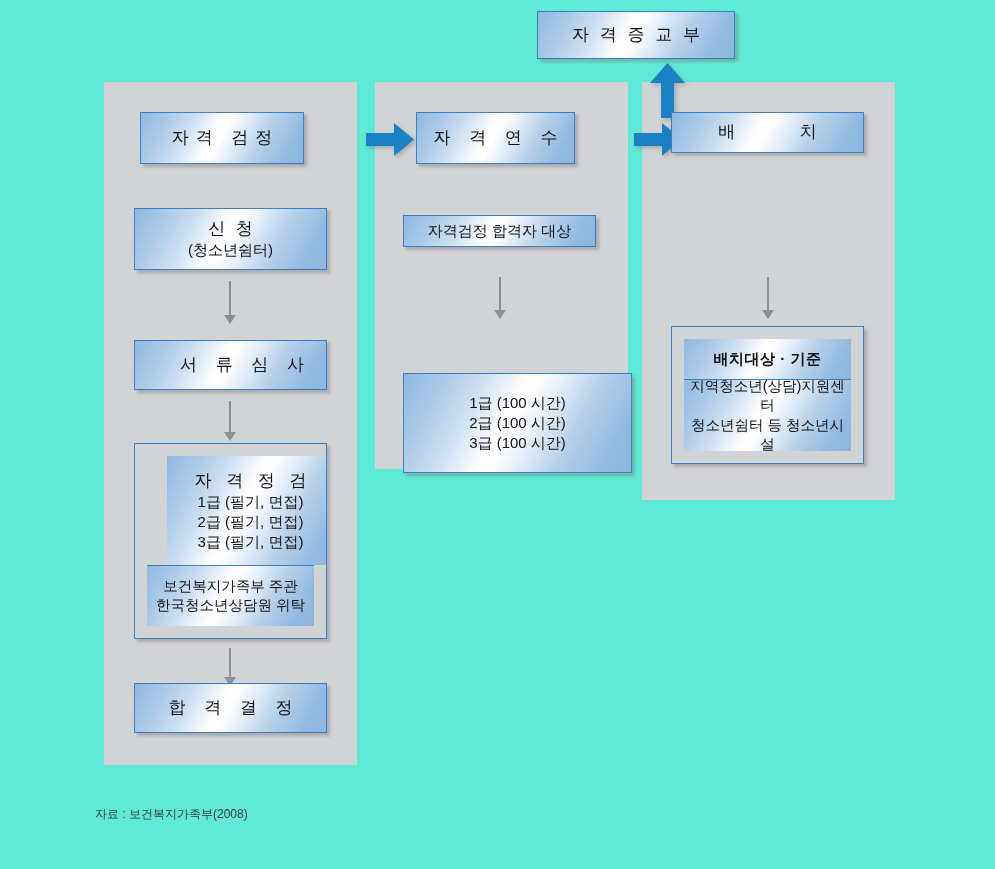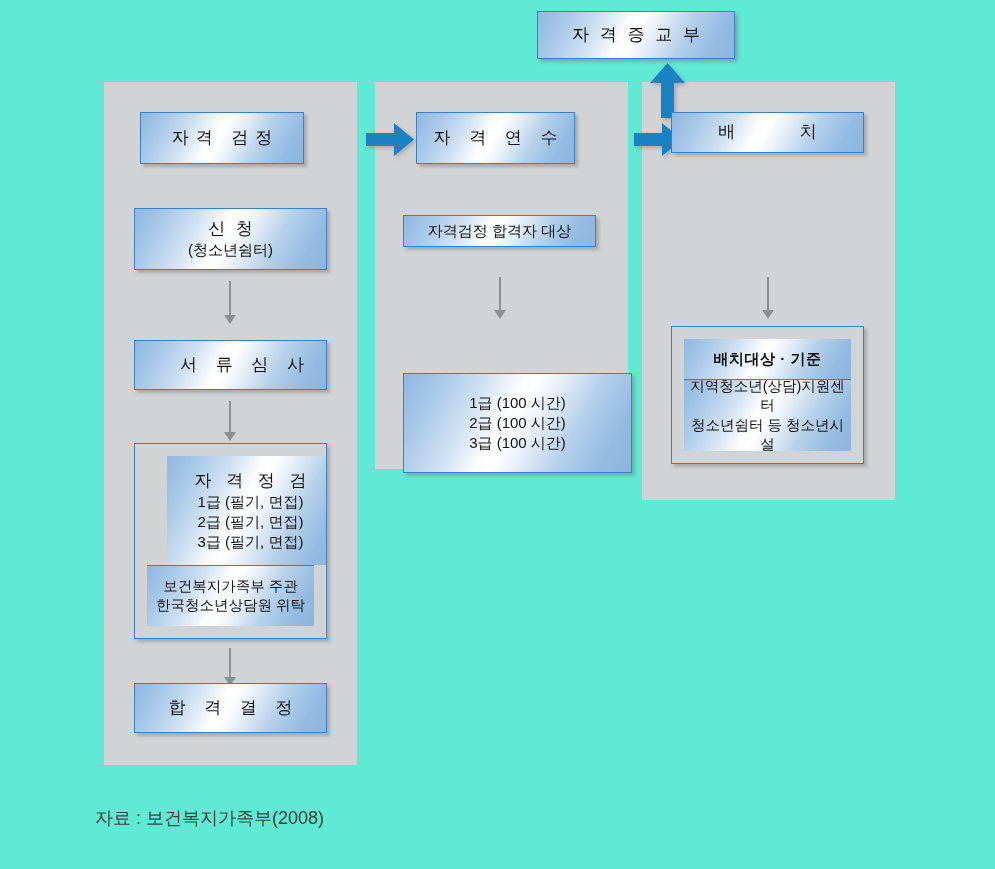--- a/index.html
+++ b/index.html
@@ -149,21 +149,21 @@
 
   
   .blue-arrow {
     position: absolute;
     filter: drop-shadow(2px 2px 2px rgba(120,122,124,0.5));
   }
 
   
   .source {
     position: absolute;
-    font-size: 18px;
+    font-size: 12px;
     color: #3b3b3b;
     letter-spacing: 0px;
     white-space: nowrap;
   }
 </style>
 </head>
 <body>
 
 <div id="canvas">
 

